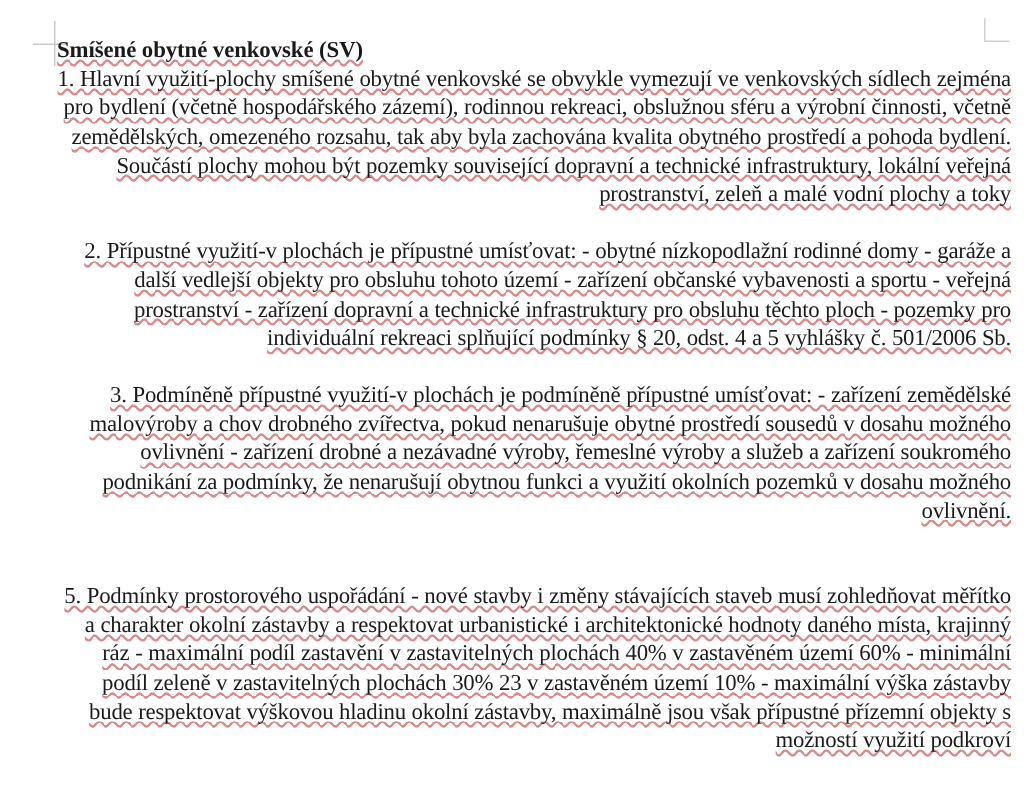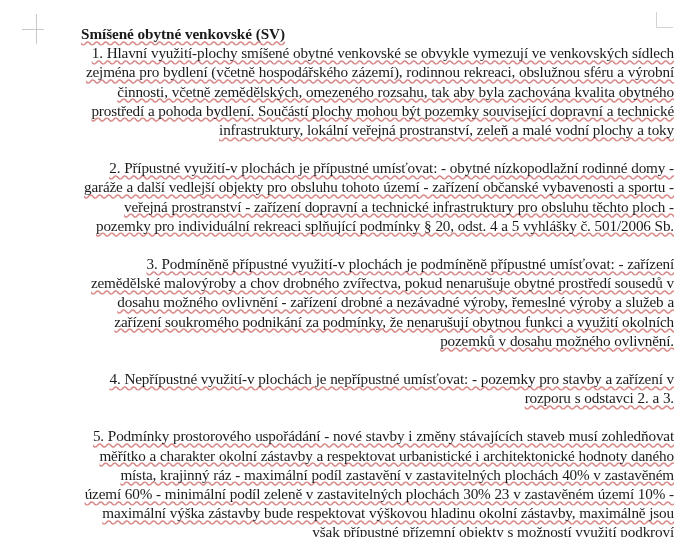--- a/index.html
+++ b/index.html
@@ -93,21 +93,20 @@
 
   .para-gap {
     height: 19px;
   }
 
   
   .sp {
     text-decoration: underline wavy #d98a8a;
     text-decoration-skip-ink: none;
     text-underline-offset: 1px;
-    margin-left: 43px;
     -webkit-text-decoration: underline wavy #d98a8a;
   }
 </style>
 </head>
 <body>
 
 <div class="crop-mark crop-tl">
   <span class="v"></span>
   <span class="h"></span>
 </div>
@@ -125,19 +124,18 @@
   <div class="para-gap"></div>
 
   <div class="doc-para sp">2. Přípustné využití-v plochách je přípustné umísťovat: - obytné nízkopodlažní rodinné domy - garáže a další vedlejší objekty pro obsluhu tohoto území - zařízení občanské vybavenosti a sportu - veřejná prostranství - zařízení dopravní a technické infrastruktury pro obsluhu těchto ploch - pozemky pro individuální rekreaci splňující podmínky § 20, odst. 4 a 5 vyhlášky č. 501/2006 Sb.</div>
 
   <div class="para-gap"></div>
 
   <div class="doc-para sp">3. Podmíněně přípustné využití-v plochách je podmíněně přípustné umísťovat: - zařízení zemědělské malovýroby a chov drobného zvířectva, pokud nenarušuje obytné prostředí sousedů v dosahu možného ovlivnění - zařízení drobné a nezávadné výroby, řemeslné výroby a služeb a zařízení soukromého podnikání za podmínky, že nenarušují obytnou funkci a využití okolních pozemků v dosahu možného ovlivnění.</div>
 
   <div class="para-gap"></div>
 
-  <div class="doc-para sp">4. Nepřípustné využití-v plochách je nepřípustné umísťovat: - pozemky pro stavby a zařízení v rozporu s odstavci 2. a 3.</div>
 
   <div class="para-gap"></div>
 
   <div class="doc-para sp">5. Podmínky prostorového uspořádání - nové stavby i změny stávajících staveb musí zohledňovat měřítko a charakter okolní zástavby a respektovat urbanistické i architektonické hodnoty daného místa, krajinný ráz - maximální podíl zastavění v zastavitelných plochách 40% v zastavěném území 60% - minimální podíl zeleně v zastavitelných plochách 30% 23 v zastavěném území 10% - maximální výška zástavby bude respektovat výškovou hladinu okolní zástavby, maximálně jsou však přípustné přízemní objekty s možností využití podkroví</div>
 
 </div>
 
 </body></html>

